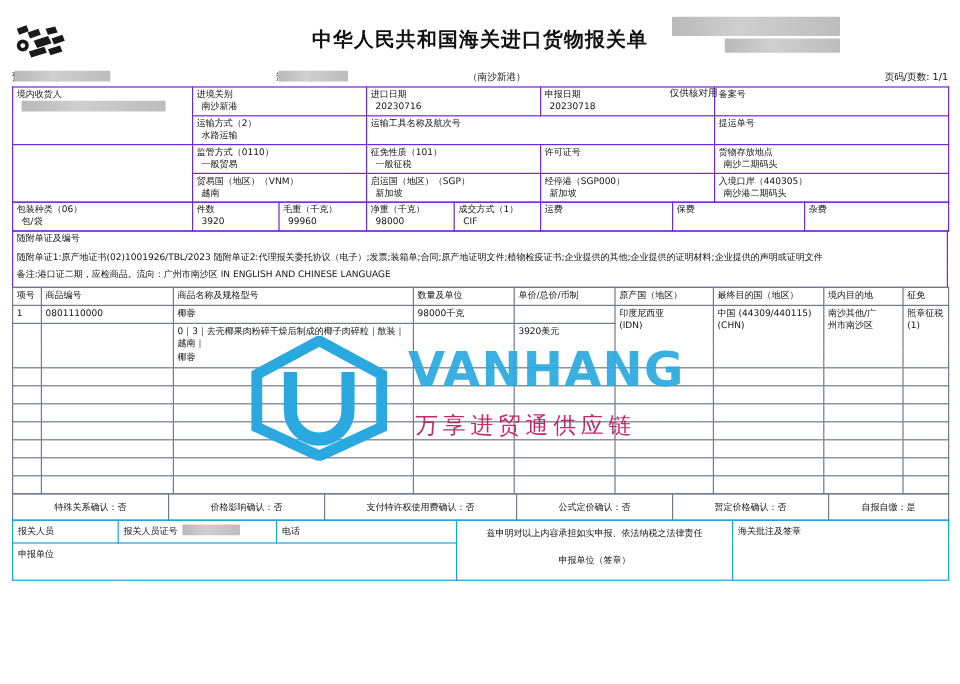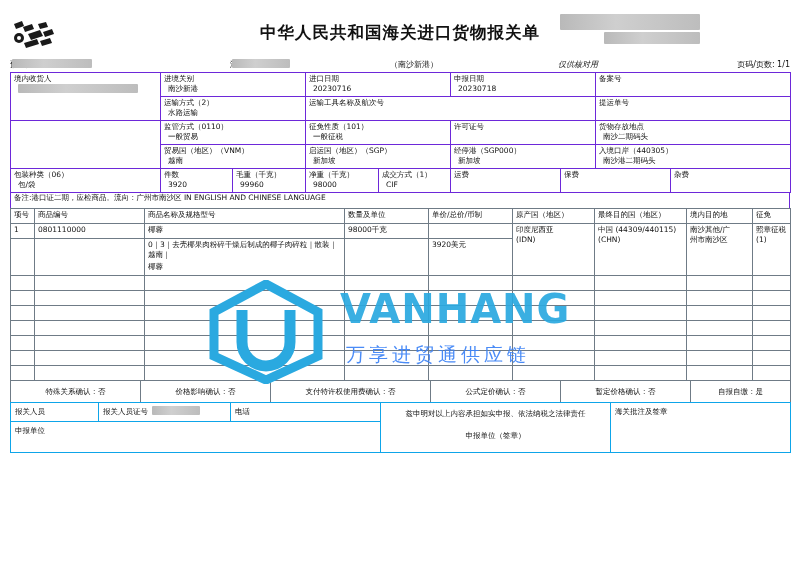--- a/index.html
+++ b/index.html
@@ -33,21 +33,21 @@
 
   
   .meta{
     position:relative;height:14px;margin:0 10px;
     font-size:8px;
   }
   .meta span{position:absolute;white-space:nowrap;}
   .m-a{left:0;top:1px;}
   .m-b{left:220px;top:1px;}
   .m-c{left:380px;top:1px;}
-  .m-d{left:548px;top:1px;font-style:italic;}
+  .m-d{left:548px;top:14px;}
   .m-e{right:0;top:1px;text-align:right;}
   .m-a .redact{width:80px;height:9px;vertical-align:-1px;margin-left:2px;}
   .m-b .redact{width:58px;height:9px;vertical-align:-1px;margin-left:2px;}
 
   
   table.grid{
     border-collapse:collapse;
     margin:0 10px;
     width:780px;
     table-layout:fixed;
@@ -104,21 +104,21 @@
     pointer-events:none;
   }
   .wm-text{
     position:absolute;left:140px;top:6px;
     font-size:40px;font-weight:bold;color:#2aa9e0;letter-spacing:1px;
     font-family:"DejaVu Sans","Liberation Sans",sans-serif;
     opacity:.92;
   }
   .wm-sub{
     position:absolute;left:146px;top:62px;
-    font-size:19px;color:#3b82f6;letter-spacing:4px;opacity:.92;
+    font-size:19px;color:#be185d;letter-spacing:4px;opacity:.92;
   }
   .wm-mark{position:absolute;left:6px;top:0;width:120px;height:104px;}
 </style>
 </head>
 <body>
 
 <div class="page">
 
   <div class="hdr">
     <span class="logo">
@@ -284,20 +284,30 @@
       <td>
         <span class="lbl">杂费</span>
         <span class="val"></span>
       </td>
     </tr>
   </tbody>
     </table>
 
   <table class="grid freetext" style="margin-top:-1px">
     <tbody>
+        <tr>
+      <td style="border-bottom:none;">
+        <span class="lbl">随附单证及编号</span>
+      </td>
+    </tr>
+    <tr>
+      <td style="border-top:none;border-bottom:none;height:11px">
+        <span>随附单证1:原产地证书(02)1001926/TBL/2023 随附单证2:代理报关委托协议（电子）;发票;装箱单;合同;原产地证明文件;植物检疫证书;企业提供的其他;企业提供的证明材料;企业提供的声明或证明文件</span>
+      </td>
+    </tr>
     <tr>
       <td style="border-top:none;height:13px">
         <span>备注:港口证二期，应检商品。流向：广州市南沙区  IN ENGLISH AND CHINESE LANGUAGE</span>
       </td>
     </tr>
   </tbody>
     </table>
 
   <table class="items" style="margin-top:-1px">
     <colgroup>

